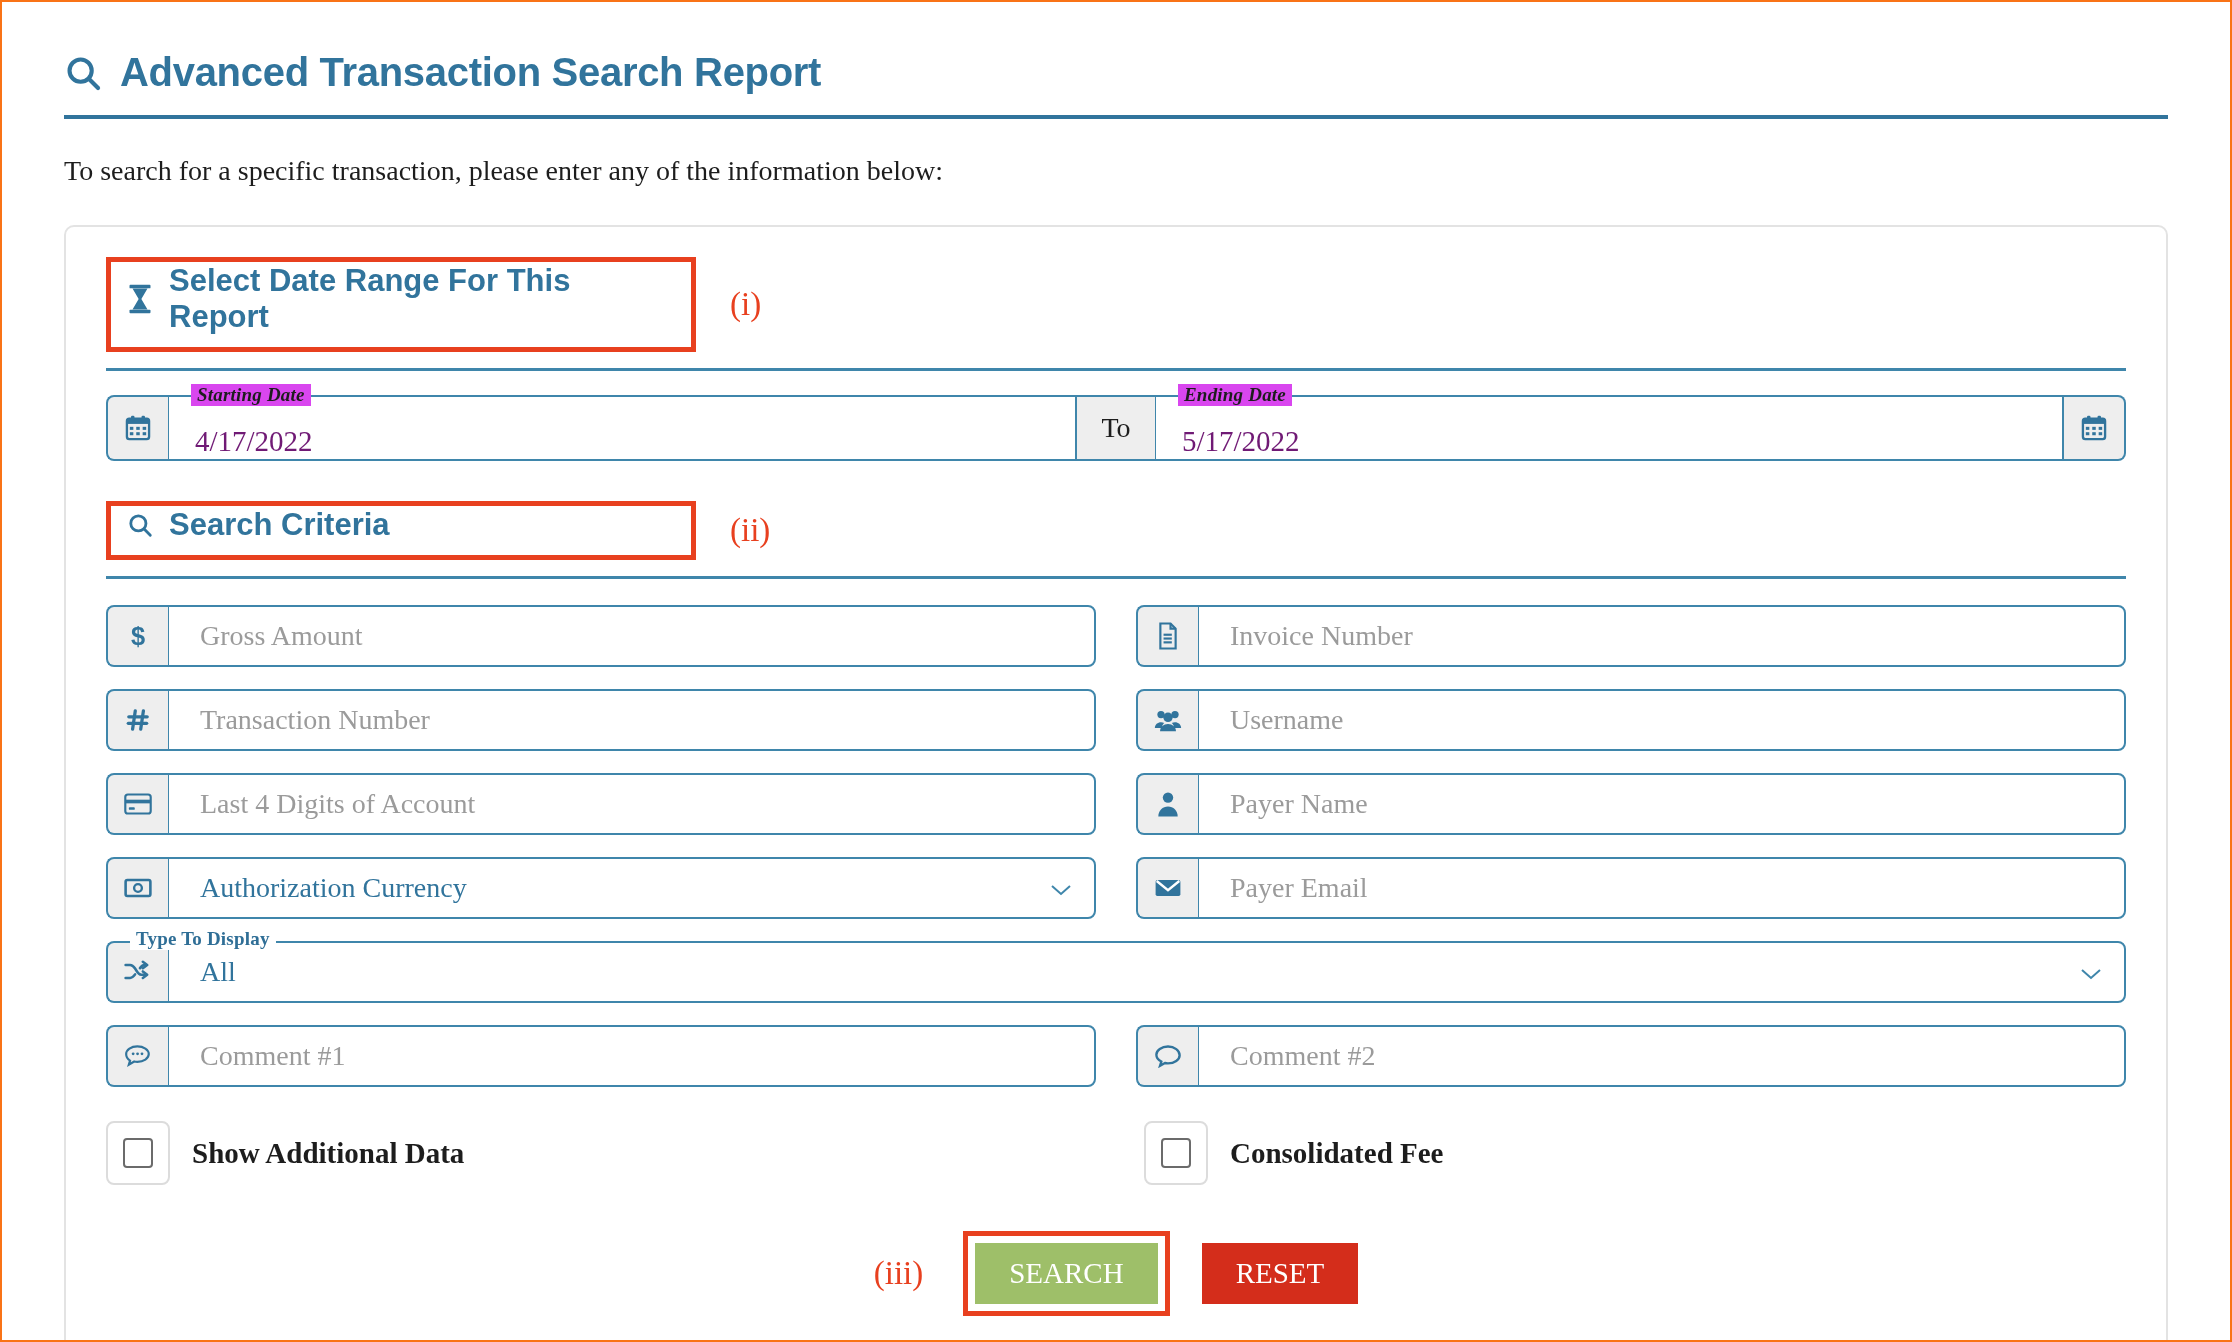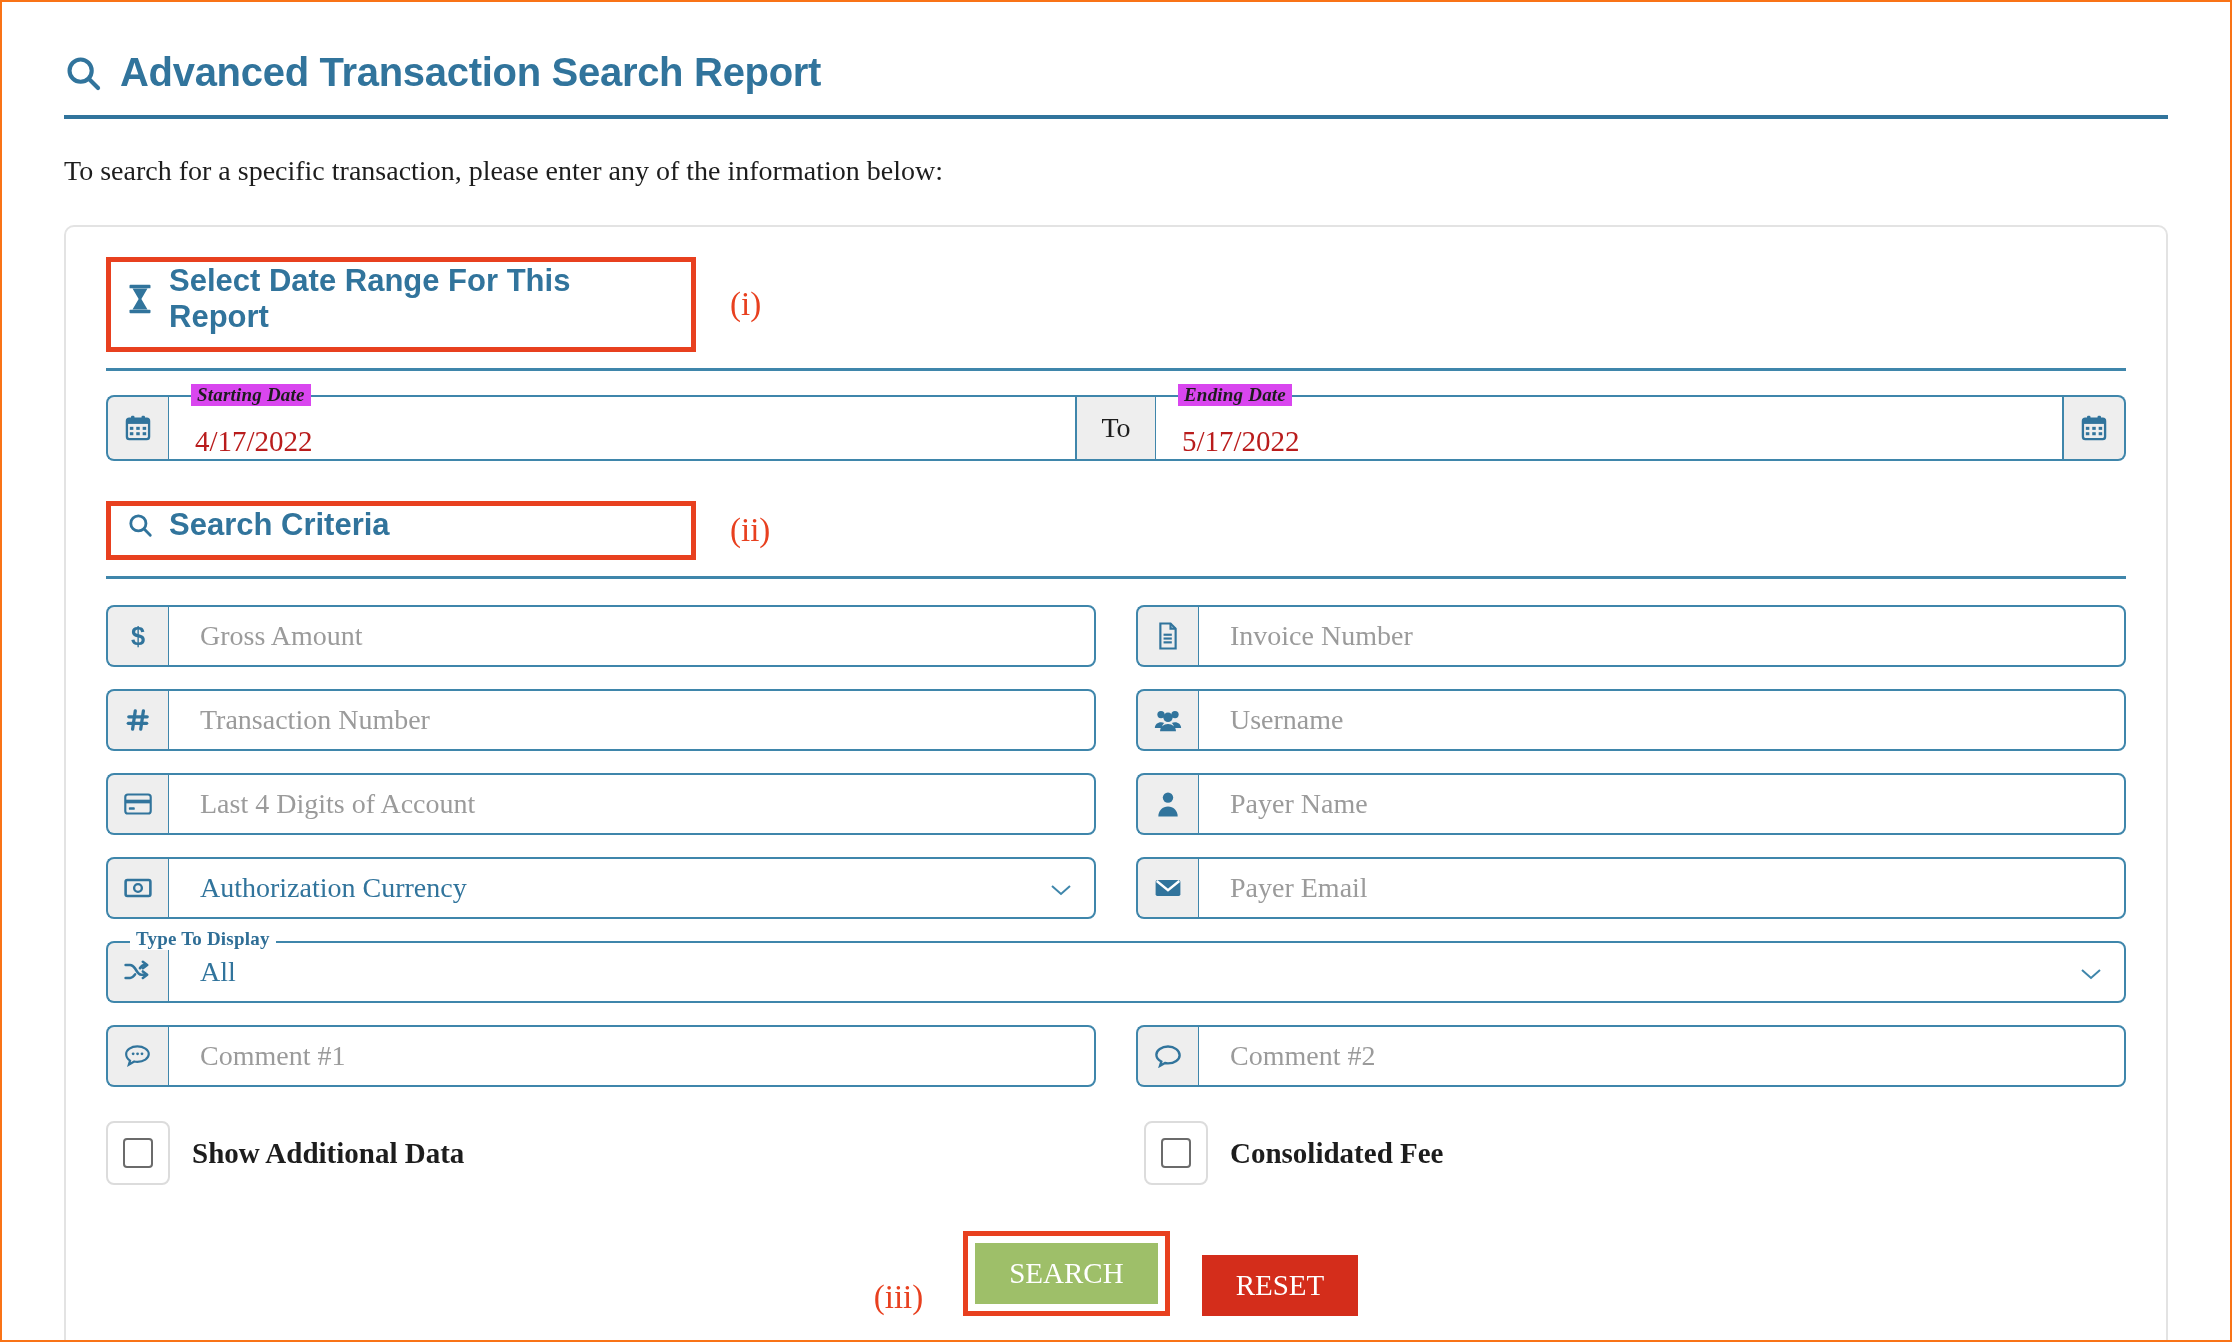--- a/index.html
+++ b/index.html
@@ -125,21 +125,21 @@
     font-family: "Liberation Serif", serif;
     font-weight: bold;
     font-size: 19px;
     color: #1d1d1d;
     letter-spacing: 0.2px;
     font-style: italic;
   }
   .fset .val {
     padding-left: 26px;
     font-size: 29px;
-    color: #b91c1c;
+    color: #701a75;
     margin-top: 26px;
   }
   .to-sep {
     width: 78px;
     background: #eeeeee;
     border-top: 2px solid #3f86ab;
     border-bottom: 2px solid #3f86ab;
     display: flex; align-items: center; justify-content: center;
     font-size: 28px;
     color: #1d1d1d;
@@ -235,21 +235,21 @@
     font-family: "Liberation Serif", serif;
     font-weight: bold;
     font-size: 29px;
     color: #1d1d1d;
   }
 
   
   .btn-row {
     margin-top: 46px;
     display: flex;
-    align-items: flex-end;
+    align-items: center;
     justify-content: center;
     gap: 18px;
   }
   .btn-anno {
     font-family: "Liberation Serif", serif;
     font-size: 33px;
     color: #e8401f;
     margin-right: 22px;
   }
   .search-wrap {

